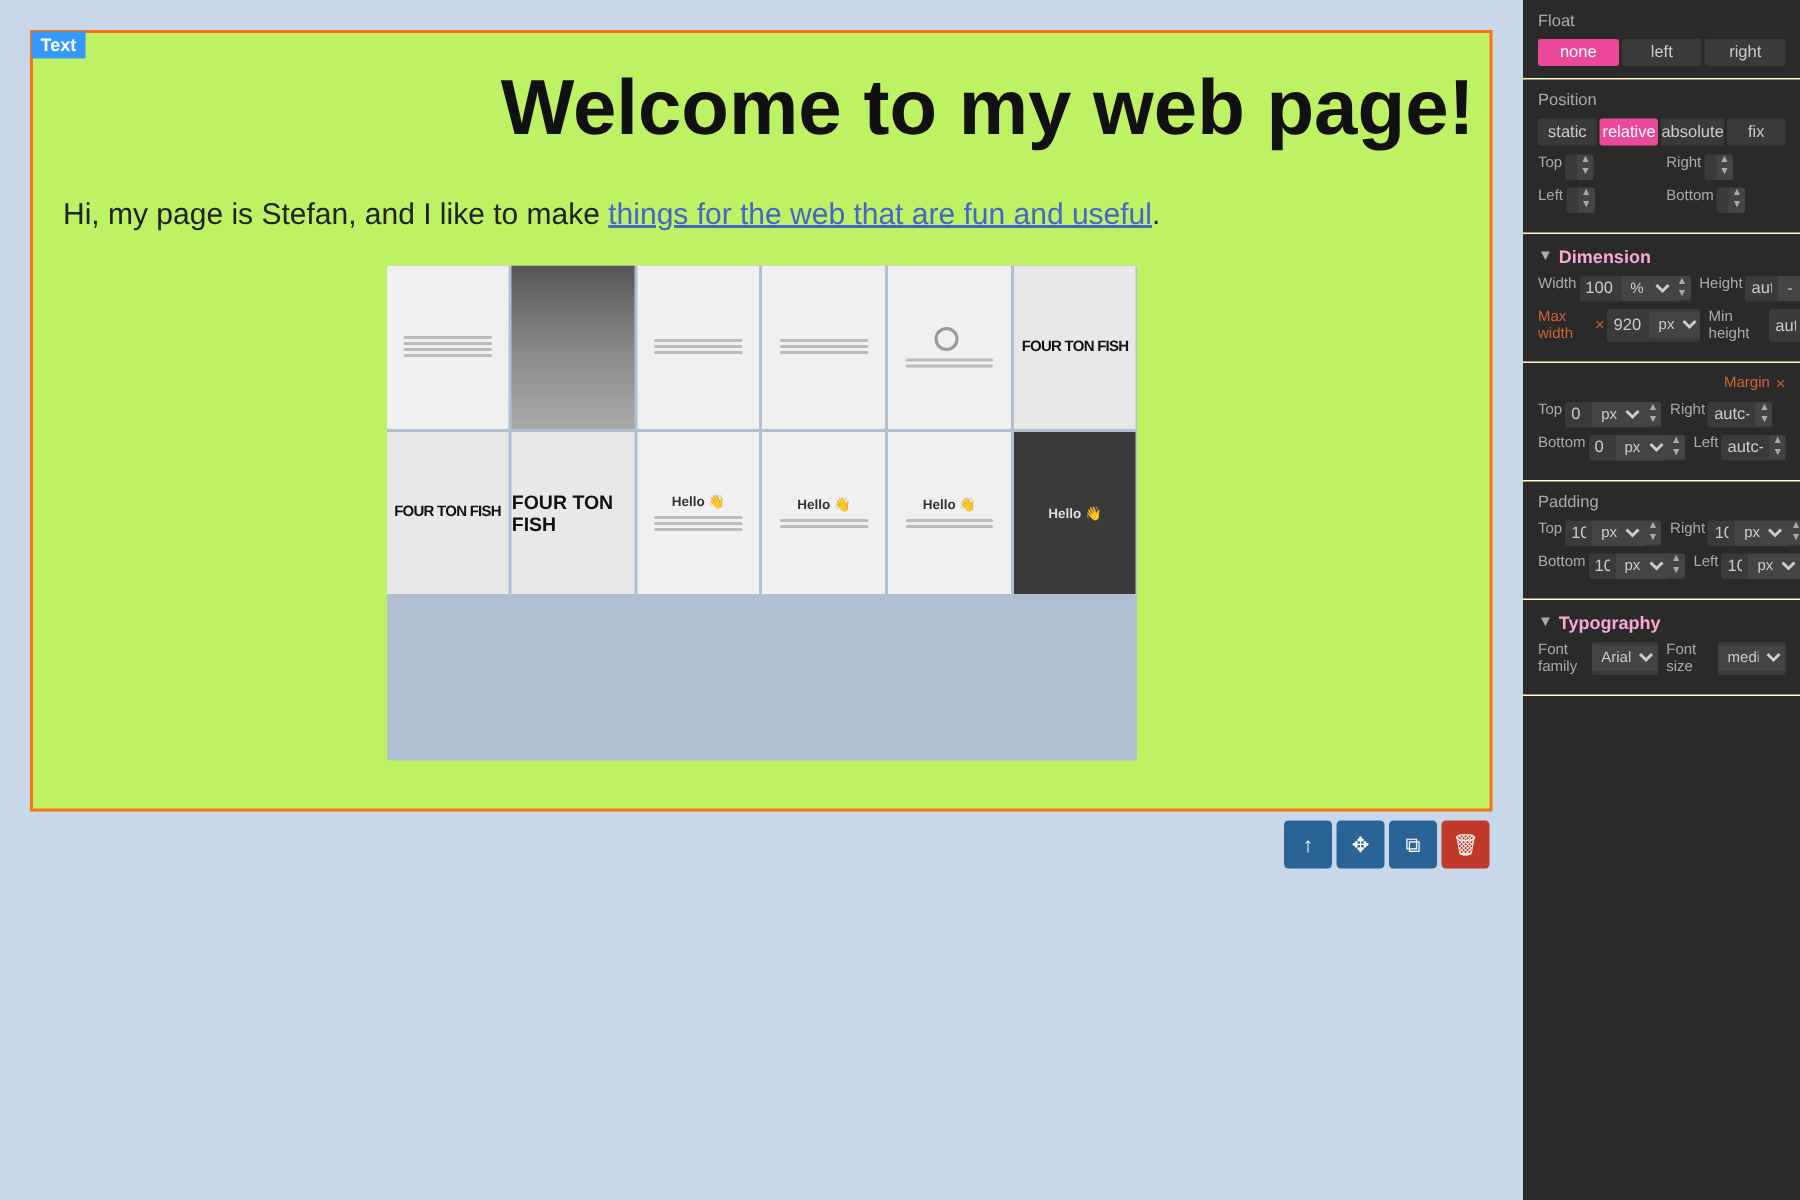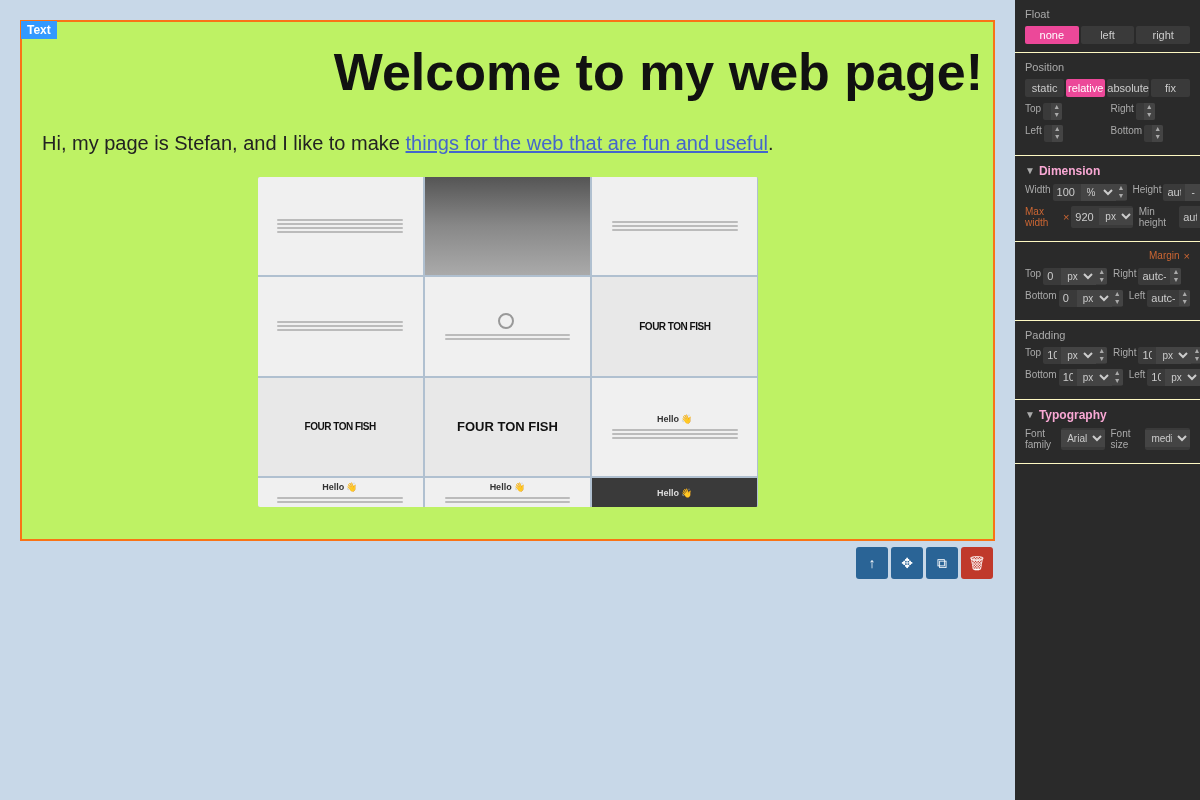--- a/index.html
+++ b/index.html
@@ -58,21 +58,21 @@
       text-decoration: underline;
       text-align: center;
     }
 
     #image-collage {
       margin: 22px auto;
       width: 500px;
       height: 330px;
       background: #b0c0d0;
       display: grid;
-      grid-template-columns: repeat(3, 1fr);
+      grid-template-columns: repeat(6, 1fr);
       grid-template-rows: repeat(3, 1fr);
       gap: 2px;
       overflow: hidden;
       border-radius: 2px;
     }
 
     .collage-cell {
       background: #d0d8e0;
       display: flex;
       align-items: center;

